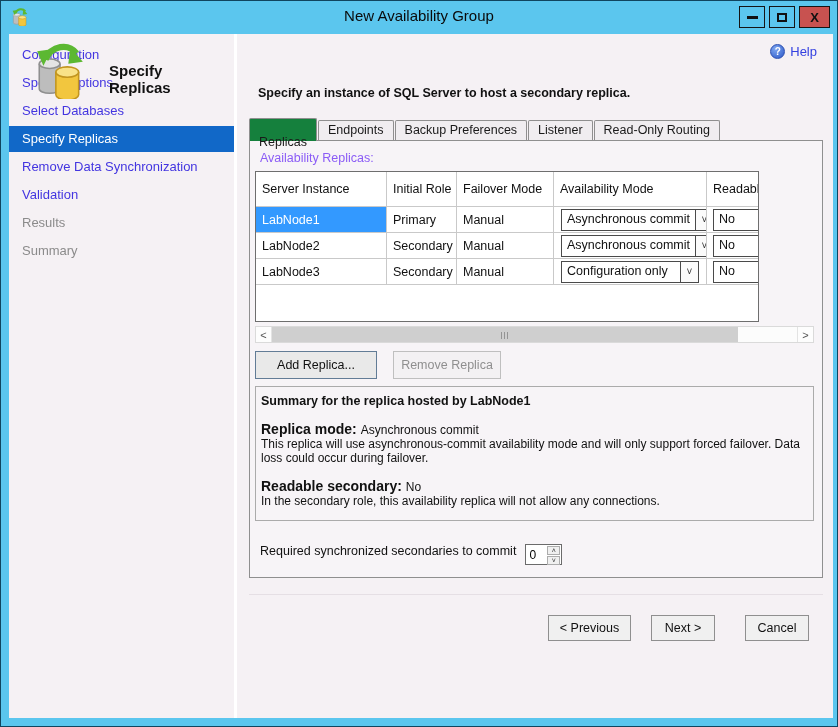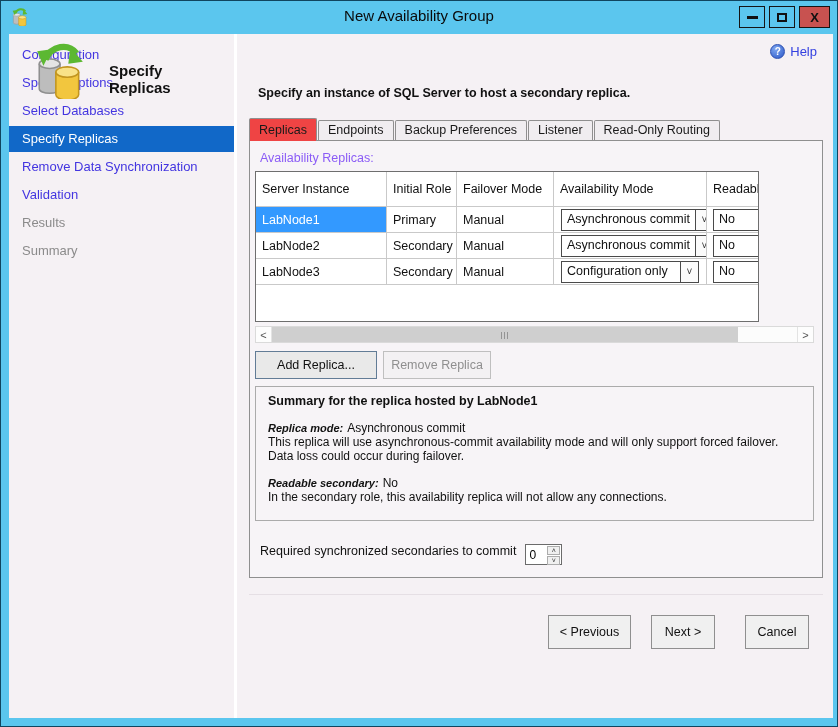--- a/index.html
+++ b/index.html
@@ -35,21 +35,21 @@
 
   
   .help-row { height:22px; margin-top:6px; display:flex; justify-content:flex-end; align-items:center; }
   .help-link { display:flex; align-items:center; gap:5px; color:#3340E0; font-size:13px; cursor:pointer; padding-right:6px; }
   .help-badge { width:15px; height:15px; border-radius:50%; background:radial-gradient(circle at 35% 30%, #7FA8F0, #2B57C8); color:#fff; font-size:10px; font-weight:bold; display:flex; align-items:center; justify-content:center; border:1px solid #2B4FB0; }
   .instruction { margin-top:24px; padding-left:9px; font-size:12.5px; font-weight:bold; color:#111; }
 
   
   .tabstrip { display:flex; align-items:flex-end; margin-top:17px; height:23px; padding-left:0; position:relative; z-index:2; }
   .tab { height:20px; padding:2px 9px 0 9px; font-size:12.5px; background:#F0EDF0; border:1px solid #8F8F8F; border-bottom:none; border-radius:2px 2px 0 0; margin-right:1px; cursor:pointer; color:#1a1a1a; white-space:nowrap; }
-  .tab.active { height:23px; background:#ef4444; padding-top:4px; margin-bottom:-1px; }
+  .tab.active { height:23px; background:#15803d; padding-top:16px; margin-bottom:-1px; }
   .tabpanel { border:1px solid #8F8F8F; background:#F7F4F7; height:438px; flex:none; padding:9px 8px 0 5px; position:relative; z-index:1; }
 
   .replicas-label { font-size:12.5px; color:#8b5cf6; margin:1px 0 6px 5px; }
 
   
   .grid-wrap { width:504px; height:151px; border:1px solid #6E6E6E; background:#FFFFFF; overflow:hidden; }
   .grid-inner { width:640px; }
   .g-row { display:flex; border-bottom:1px solid #C9C9C9; background:#FFF; }
   .g-head { height:35px; }
   .g-body { height:26px; }
@@ -65,44 +65,44 @@
 
   
   .hscroll { width:559px; height:17px; margin-top:4px; display:flex; border:1px solid #DADADA; background:#FCFCFC; }
   .scroll-btn { width:16px; flex:none; display:flex; align-items:center; justify-content:center; font-size:11px; color:#555; background:#FDFDFD; cursor:pointer; }
   .scroll-btn.left { border-right:1px solid #E3E3E3; }
   .scroll-btn.right { border-left:1px solid #E3E3E3; }
   .scroll-thumb { width:466px; flex:none; background:#CFCFCF; display:flex; align-items:center; justify-content:center; font-size:8px; color:#777; letter-spacing:1px; cursor:pointer; }
   .scroll-track { flex:1; background:#FCFCFC; }
 
   
-  .action-row { margin-top:8px; display:flex; gap:6px; }
+  .action-row { margin-top:8px; display:flex; gap:16px; }
   .btn { font-size:12.5px; display:flex; align-items:center; justify-content:center; cursor:pointer; }
   .btn-add { width:122px; height:28px; background:#E9E9E9; border:1px solid #627C96; color:#111; }
   .btn-remove { width:108px; height:28px; background:#F3F1F3; border:1px solid #BFBFBF; color:#8F8F8F; cursor:default; }
 
   
-  .summary-box { margin-top:7px; width:559px; height:135px; border:1px solid #ABABAB; background:#F7F4F7; padding:7px 12px; font-size:12px; color:#111; overflow:hidden; }
+  .summary-box { margin-top:7px; width:559px; height:135px; border:1px solid #ABABAB; background:#F7F4F7; padding:7px 5px; font-size:12px; color:#111; overflow:hidden; }
   .summary-title { font-weight:bold; font-size:12.5px; margin-bottom:13px; }
-  .sum-line b { font-size:11px;font-style:italic; }
+  .sum-line b { font-size:14px; }
   .sum-val { margin-left:4px; }
   .sum-desc { line-height:1.18; margin-bottom:13px; max-width:540px; }
 
   
   .quorum-row { margin-top:23px; display:flex; align-items:flex-start; padding-left:5px; }
   .quorum-label { font-size:12.5px; color:#111; }
   .spin { margin-left:9px; width:37px; height:21px; border:1px solid #6B6B6B; background:#FFF; display:flex; }
   .spin input { width:100%; border:none; outline:none; font-size:12px; font-family:"Liberation Sans",sans-serif; padding:1px 0 0 3px; background:transparent; }
   .spin-btns { width:15px; flex:none; display:flex; flex-direction:column; padding:1px; gap:1px; background:#FFF; }
   .spin-btn { flex:1; border:1px solid #ACACAC; background:#F0F0F0; font-size:7px; line-height:1; display:flex; align-items:center; justify-content:center; color:#333; cursor:pointer; }
 
   
   .sep { margin-top:16px; border-top:1px solid #E5DFE4; }
   .footer { margin-top:20px; display:flex; justify-content:flex-end; align-items:center; padding-right:14px; }
-  .fbtn { height:34px; background:#F0F0F0; border:1px solid #8F8F8F; font-size:12.5px; color:#111; display:flex; align-items:center; justify-content:center; cursor:pointer; }
+  .fbtn { height:26px; background:#F0F0F0; border:1px solid #8F8F8F; font-size:12.5px; color:#111; display:flex; align-items:center; justify-content:center; cursor:pointer; }
   .fbtn.prev { width:83px; }
   .fbtn.next { width:64px; margin-left:20px; }
   .fbtn.cancel { width:64px; margin-left:30px; }
 </style>
 </head>
 <body>
 
 <div class="window">
 
   <div class="titlebar">

